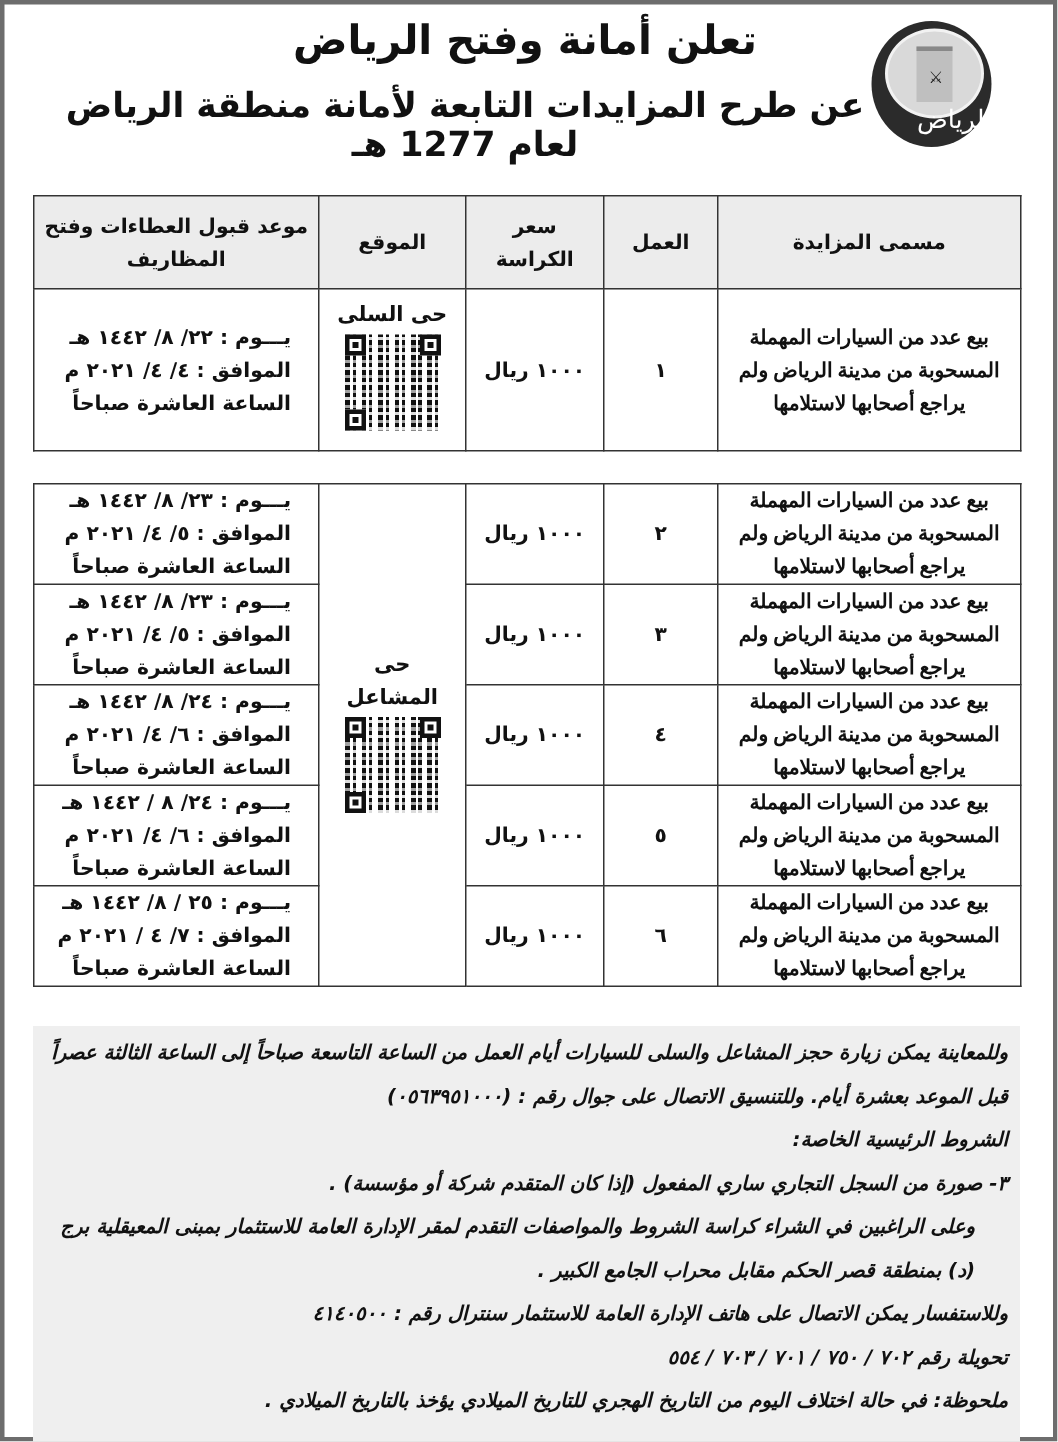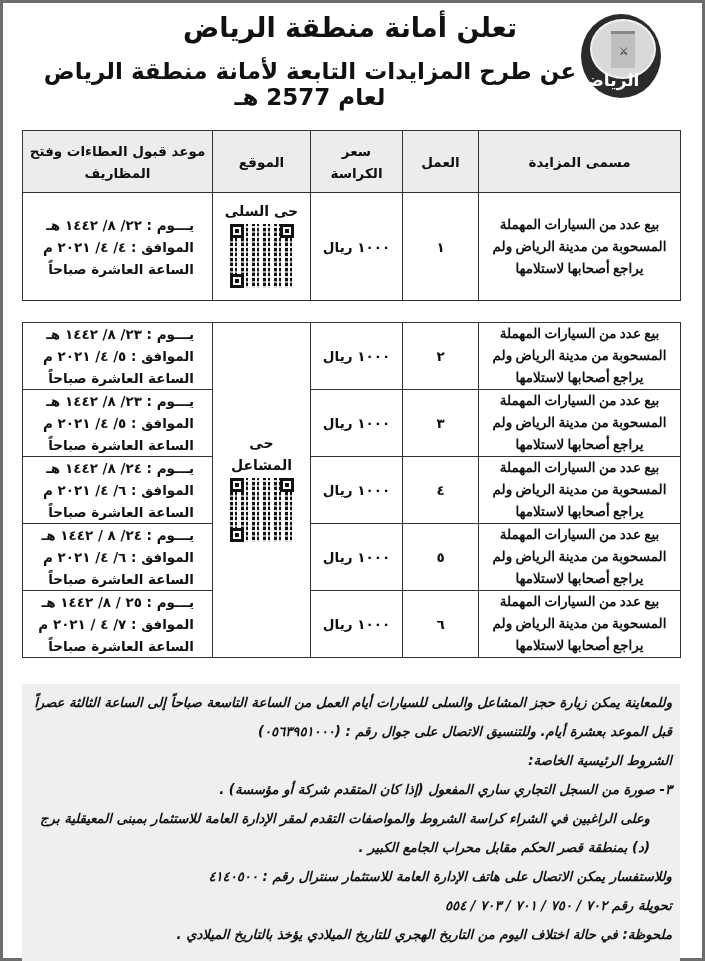--- a/index.html
+++ b/index.html
@@ -18,22 +18,22 @@
   .logo .inner {
     position: absolute; left: 9px; top: 5px; width: 62px; height: 56px; border-radius: 50%;
     background: #d9d9d9; border: 2px solid #f2f2f2;
   }
   .logo .tower {
     position: absolute; left: 19px; top: 10px; width: 24px; height: 34px; background: #bfbfbf;
     border-top: 3px solid #888;
   }
   .logo .palm { position: absolute; left: 27px; top: 24px; font-size: 11px; color: #222; }
   .logo .name {
-    position: absolute; left: 0; right: 0; top: 56px; text-align: left; color: #fff;
-    font-weight: bold; font-size: 17px; direction: rtl;
+    position: absolute; left: 0; right: 0; top: 56px; text-align: right; color: #fff;
+    font-weight: normal; font-size: 17px; direction: rtl;
   }
   .title1 {
     position: absolute; left: 140px; width: 420px; top: 12px; text-align: center; direction: rtl;
     font-size: 27px; font-weight: bold; letter-spacing: 0px;
   }
   .title2 {
     position: absolute; left: 40px; width: 540px; top: 58px; text-align: center; direction: rtl;
     font-size: 23px; font-weight: bold;
   }
   table.auc {
@@ -88,22 +88,22 @@
 <div class="frame"></div>
 
 <div class="logo">
   <div class="inner">
     <div class="tower"></div>
     <span class="palm">⚔</span>
   </div>
   <div class="name">الرياض</div>
 </div>
 
-<div class="title1">تعلن أمانة منطقة الرياض</div>
-<div class="title2">عن طرح المزايدات التابعة لأمانة منطقة الرياض لعام 2577 هـ</div>
+<div class="title1">تعلن أمانة وفتح الرياض</div>
+<div class="title2">عن طرح المزايدات التابعة لأمانة منطقة الرياض لعام 1277 هـ</div>
 
 <table class="auc" id="t1">
   <colgroup>
     <col class="col-name">
       <col class="col-num">
       <col class="col-price">
       <col class="col-loc">
       <col class="col-date">
   </colgroup>
   <tbody>

